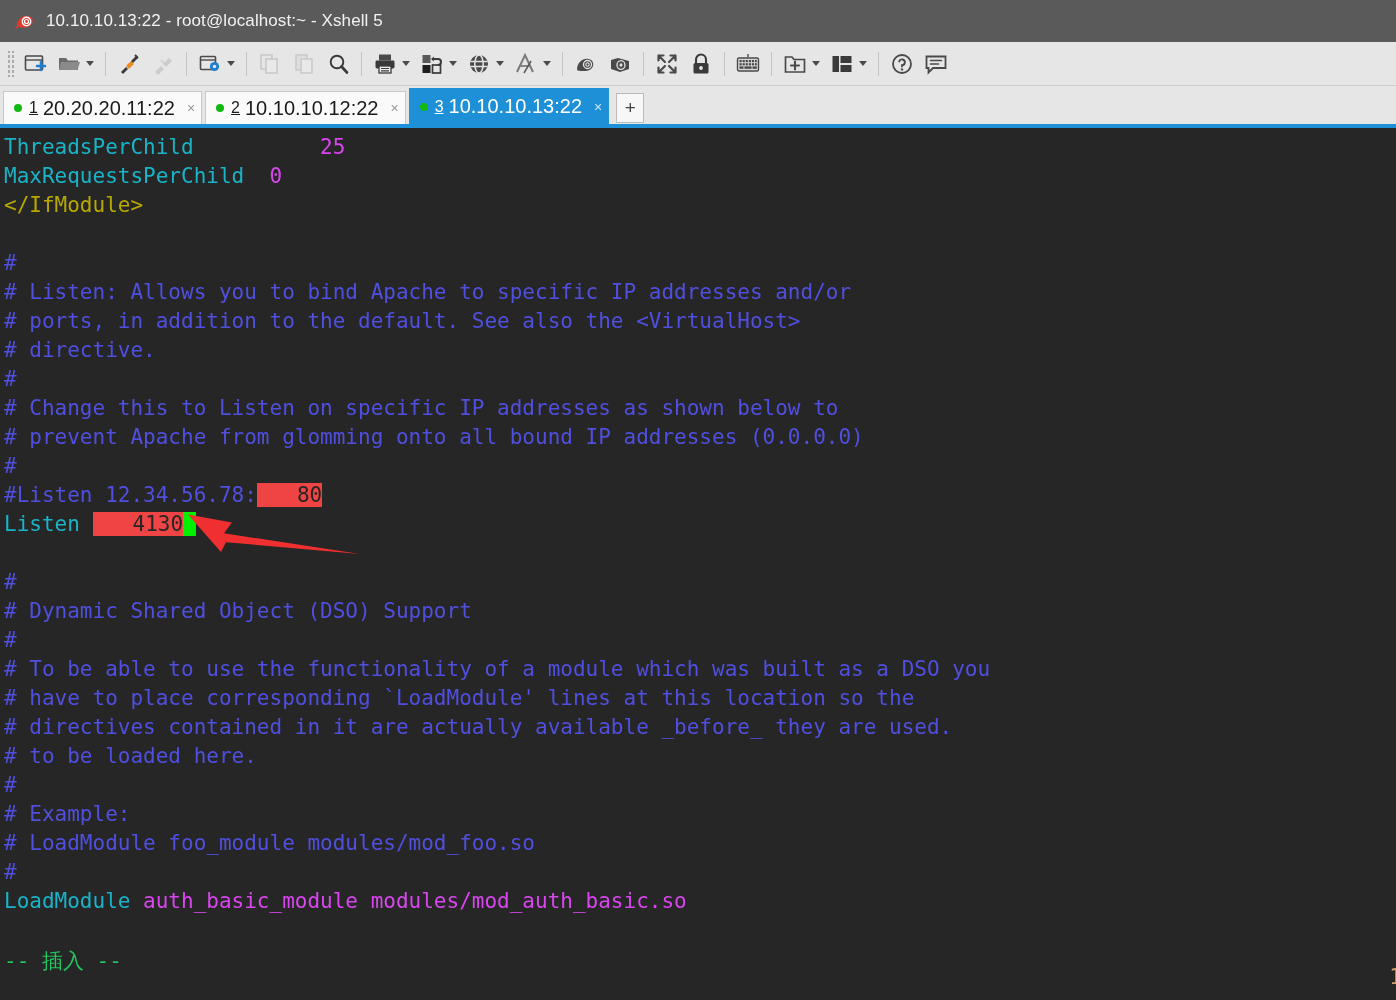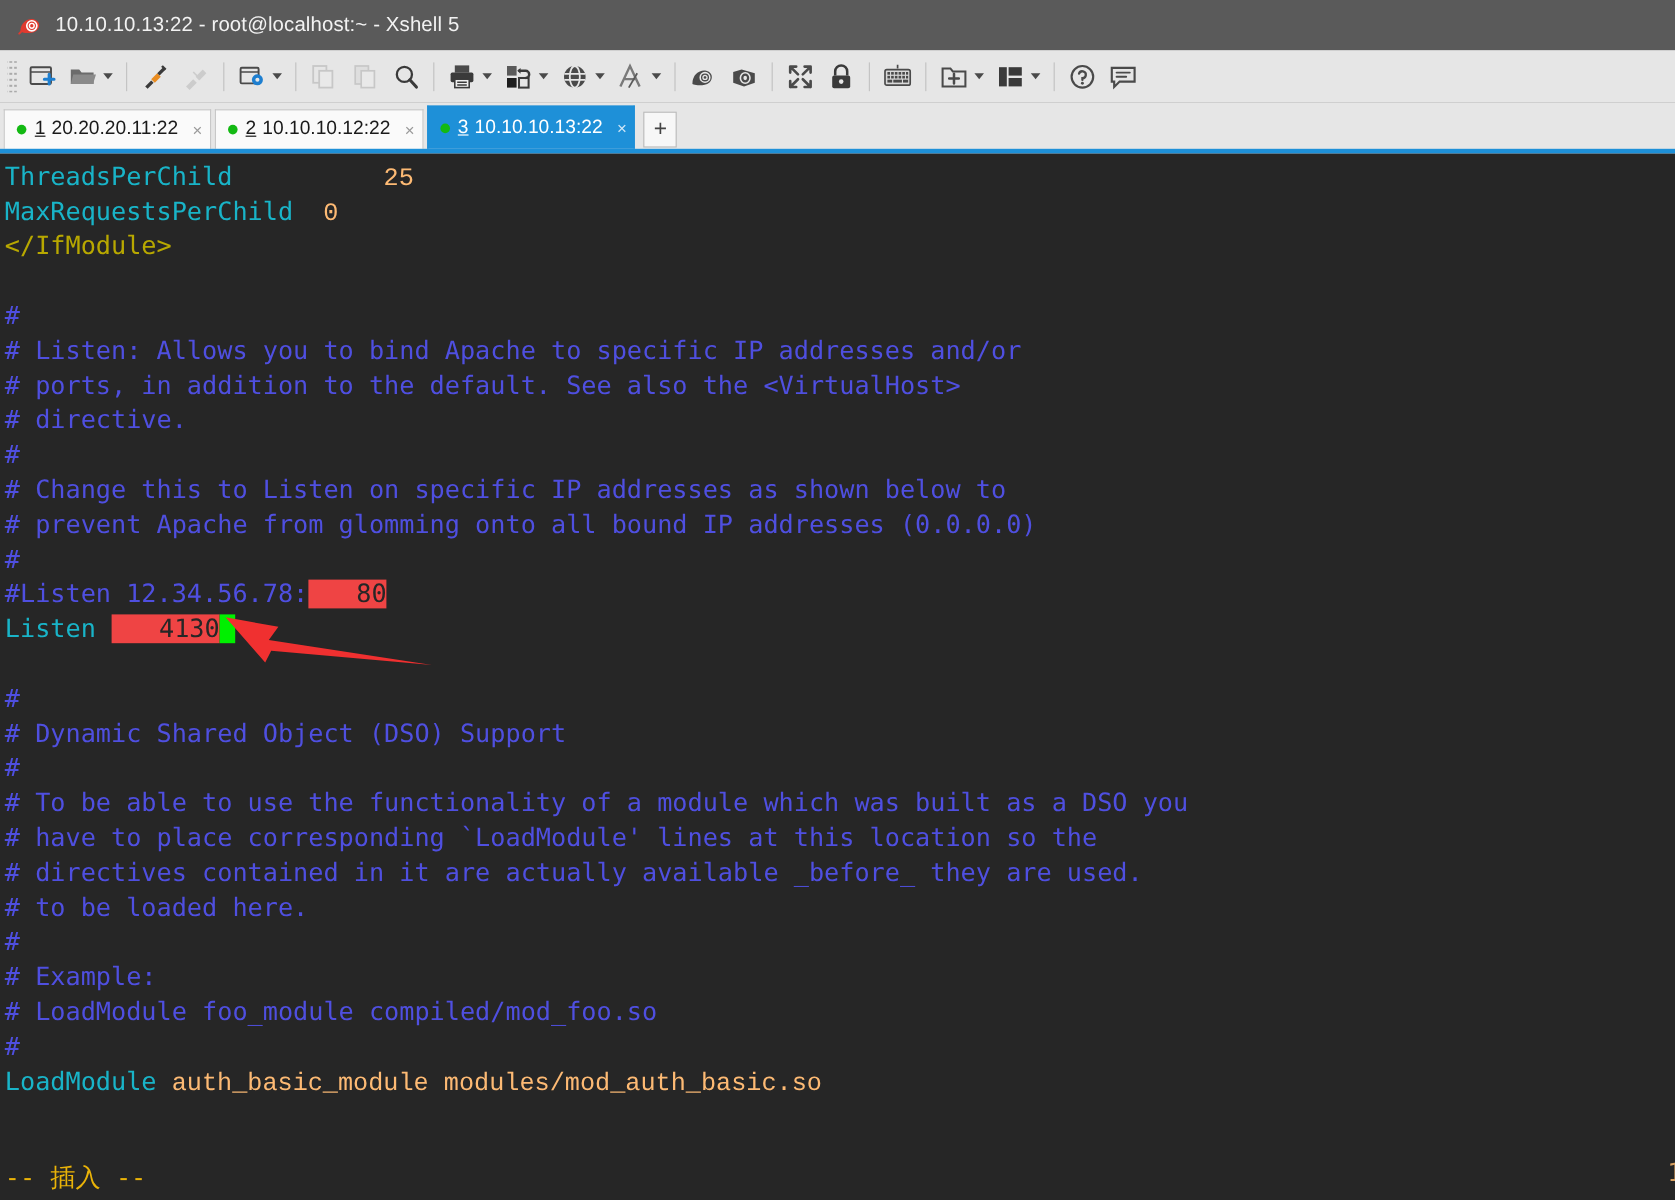--- a/index.html
+++ b/index.html
@@ -137,21 +137,21 @@
     margin-right: 7px;
     flex: none;
   }
   .tab .tab-num {
     font-size: 16px;
     color: #1a1a1a;
     text-decoration: underline;
     margin-right: 5px;
   }
   .tab .tab-label {
-    font-size: 16px;
+    font-size: 20px;
     color: #1a1a1a;
     white-space: nowrap;
   }
   .tab.active .tab-num, .tab.active .tab-label { color: #ffffff; }
   .tab .tab-close {
     font-size: 14px;
     color: #9a9a9a;
     margin-left: 12px;
     line-height: 1;
   }
@@ -190,38 +190,38 @@
     box-sizing: border-box;
   }
   .tline {
     height: 29px;
     white-space: pre;
     color: #d8d8d8;
   }
   .c-comment { color: #4f4fe0; }
   .c-directive { color: #19b4c8; }
   .c-tag { color: #b8a800; }
-  .c-white { color: #fdba74; font-family: Liberation Mono, monospace; }
+  .c-white { color: #d946ef; }
   .hl {
     background: #ef4444;
     color: #262626;
     padding-left: 40px;
   }
   .cursor {
     background: #00f000;
     color: #00f000;
   }
   .statusline {
     position: absolute;
     left: 4px;
-    bottom: 4px;
+    bottom: 24px;
     right: 0;
     height: 29px;
     white-space: pre;
-    color: #eab308;
+    color: #22c55e;
     font-family: "DejaVu Sans Mono", "Liberation Mono", monospace;
     font-size: 21px;
     line-height: 29px;
   }
   .status-right {
     position: absolute;
     right: -6px;
     bottom: 8px;
     color: #d8a060;
     font-family: "DejaVu Sans Mono", "Liberation Mono", monospace;
@@ -568,21 +568,21 @@
         <div class="tline"><span class="c-white"></span></div>
         <div class="tline"><span class="c-comment">#</span></div>
         <div class="tline"><span class="c-comment"># Dynamic Shared Object (DSO) Support</span></div>
         <div class="tline"><span class="c-comment">#</span></div>
         <div class="tline"><span class="c-comment"># To be able to use the functionality of a module which was built as a DSO you</span></div>
         <div class="tline"><span class="c-comment"># have to place corresponding `LoadModule' lines at this location so the</span></div>
         <div class="tline"><span class="c-comment"># directives contained in it are actually available _before_ they are used.</span></div>
         <div class="tline"><span class="c-comment"># to be loaded here.</span></div>
         <div class="tline"><span class="c-comment">#</span></div>
         <div class="tline"><span class="c-comment"># Example:</span></div>
-        <div class="tline"><span class="c-comment"># LoadModule foo_module compiled/mod_foo.so</span></div>
+        <div class="tline"><span class="c-comment"># LoadModule foo_module modules/mod_foo.so</span></div>
         <div class="tline"><span class="c-comment">#</span></div>
         <div class="tline"><span class="c-directive">LoadModule</span><span class="c-white"> auth_basic_module modules/mod_auth_basic.so</span></div>
       </div>
 
     <div class="statusline">-- 插入 --</div>
     <div class="status-right">1</div>
 
     <svg class="arrow-layer" viewBox="0 0 1396 880" preserveAspectRatio="none">
       <path d="M188 390 L232 398 L224 409 L360 430 L226 418 L221 428 Z" fill="#f03030"></path>
     </svg>

